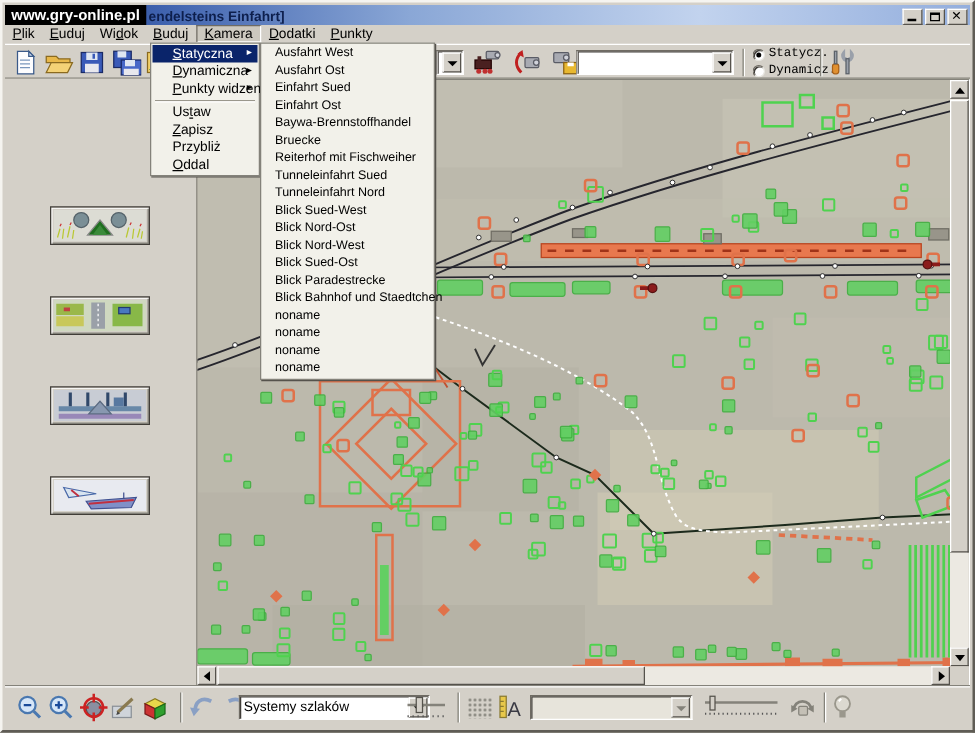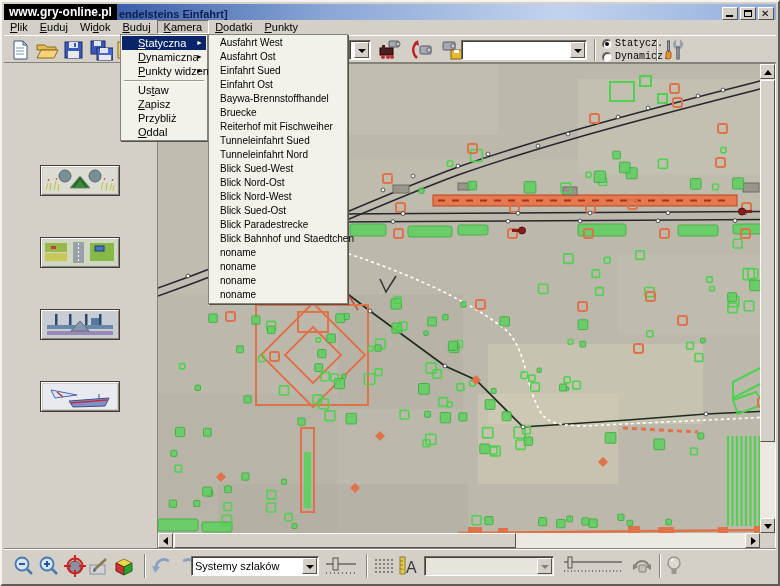--- a/index.html
+++ b/index.html
@@ -631,21 +631,21 @@
     <span class="bi" style="left:146px">
       <svg viewBox="0 0 24 24">
           <path d="M19 7 C11 3 6 8 6 15" fill="none" stroke="#8aa0c4" stroke-width="3"></path>
           <polygon points="2,12 10,13 5,19" fill="#8aa0c4"></polygon>
         </svg></span>
     <span class="bi" style="left:174px">
       <svg viewBox="0 0 24 24">
           <path d="M5 7 C13 3 18 8 18 15" fill="none" stroke="#8aa0c4" stroke-width="3"></path>
           <polygon points="22,12 14,13 19,19" fill="#8aa0c4"></polygon>
         </svg></span>
-    <span class="combo" style="left:187px;top:6px;width:128px">
+    <span class="combo" style="left:187px;top:6px;width:153px">
       <span class="ctext">Systemy szlaków</span>
       <span class="cbtn">
           <span class="tri-d"></span>
         </span>
     </span>
     <span class="bi" style="left:320px;width:34px">
       <svg viewBox="0 0 34 24">
           <line x1="2" y1="10" x2="32" y2="10" stroke="#84827a" stroke-width="2"></line>
           <rect x="9" y="4" width="5" height="12" fill="#d4d0c8" stroke="#55524c"></rect>
           <line x1="2" y1="19" x2="32" y2="19" stroke="#555" stroke-width="1.5" stroke-dasharray="1,3"></line>

